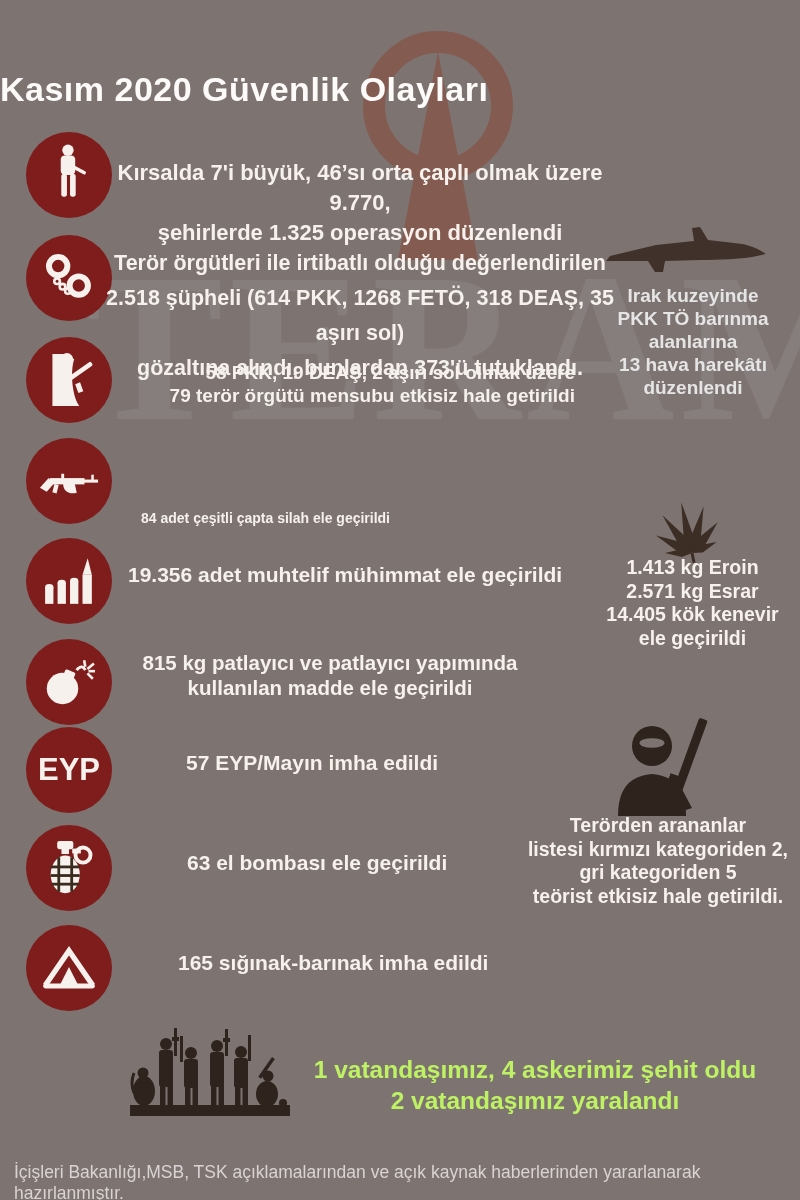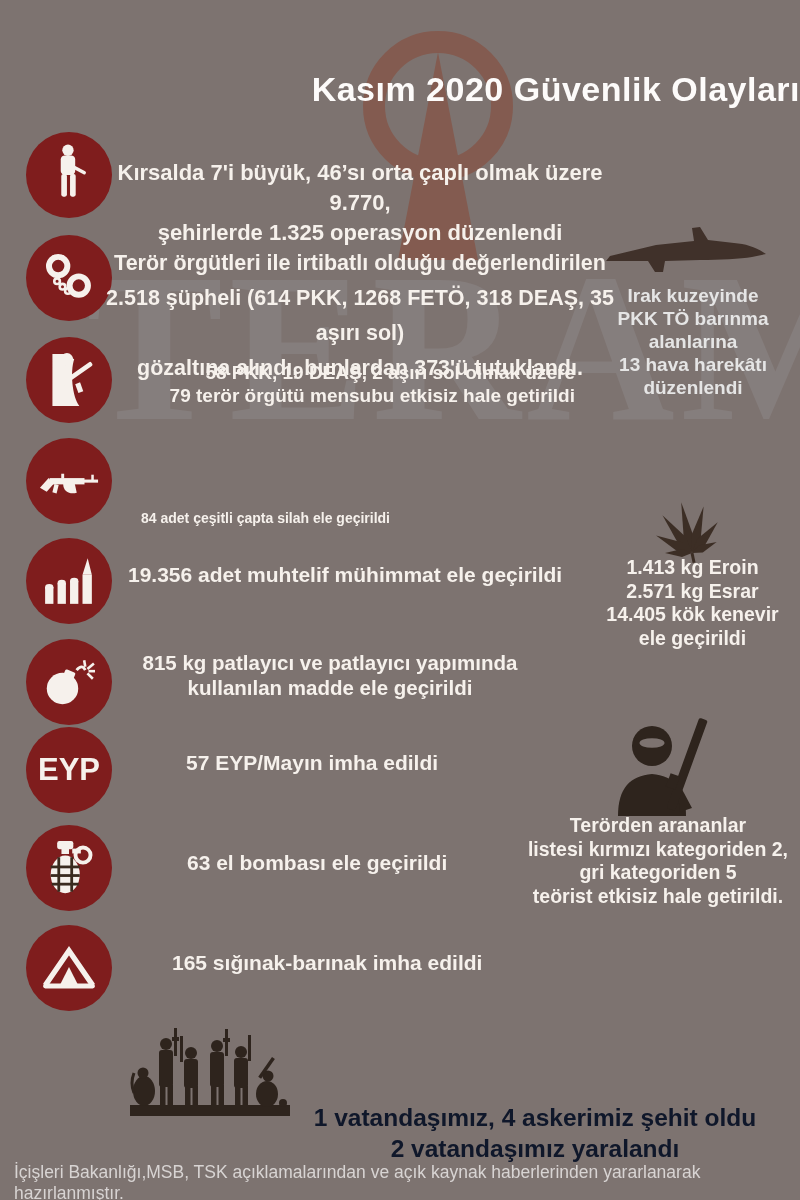--- a/index.html
+++ b/index.html
@@ -1,33 +1,33 @@
 <!DOCTYPE html>
 <html><head>
 <meta charset="utf-8">
 <style>
   html,body{margin:0;padding:0;}
   body{width:800px;height:1200px;position:relative;overflow:hidden;
        background:#7d7370;font-family:"Liberation Sans",sans-serif;}
   .abs{position:absolute;}
   .txt{white-space:pre-line;font-weight:bold;color:#f6f1ec;z-index:5;}
   .center{text-align:center;}
-  #title{top:70px;left:0;width:800px;text-align:right;font-size:34px;
+  #title{top:70px;left:0;width:800px;text-align:left;font-size:34px;
          font-weight:bold;color:#fdfbfa;z-index:6;letter-spacing:.5px;}
   #watermark{top:242px;left:86px;font-family:"Liberation Serif",serif;
              font-weight:bold;font-size:212px;line-height:212px;color:#949092;
              opacity:.38;letter-spacing:6px;transform:scaleX(.97);
              transform-origin:left top;z-index:1;}
   #logo{top:22px;left:356px;z-index:2;opacity:.5;}
   .circ{width:86px;height:86px;border-radius:50%;background:#7f1d1d;left:26px;
         display:flex;align-items:center;justify-content:center;z-index:4;}
   .dk{z-index:3;}
   #eyp-label{font-size:31px;font-weight:bold;color:#f6f1ec;letter-spacing:0px;}
   #footer{top:1162px;left:14px;font-size:17.5px;color:#d8d4d3;z-index:5;}
-  #bottom-text{color:#0f172a;margin-top:48px;}
+  #bottom-text{color:#bef264;}
 </style>
 </head>
 <body>
 
 <div class="abs" id="watermark">TERAM</div>
 <svg class="abs" id="logo" width="170" height="240" viewBox="0 0 170 240">
   <circle cx="82" cy="84" r="64" fill="none" stroke="#8a4431" stroke-width="22"></circle>
   <polygon points="82,30 122,238 42,238" fill="#8a4431"></polygon>
 </svg>
 
@@ -128,21 +128,21 @@
 2.518 şüpheli (614 PKK, 1268 FETÖ, 318 DEAŞ,  35 aşırı sol)
 gözaltına alındı, bunlardan 373'ü tutuklandı.</div>
 <div class="abs txt center" style="top:361px;left:105px;width:470px;font-size:19px;line-height:23px;text-align:right;">58 PKK, 19 DEAŞ, 2 aşırı sol olmak üzere
 79 terör örgütü mensubu etkisiz hale getirildi</div>
 <div class="abs txt" style="top:466px;left:141px;font-size:14px;margin-top:44px;">84 adet çeşitli çapta silah ele geçirildi</div>
 <div class="abs txt" style="top:563px;left:128px;font-size:21px;">19.356  adet muhtelif mühimmat ele geçirildi</div>
 <div class="abs txt center" style="top:650px;left:110px;width:440px;font-size:20.5px;line-height:25px;">815 kg patlayıcı ve patlayıcı yapımında
 kullanılan madde ele geçirildi</div>
 <div class="abs txt" style="top:751px;left:186px;font-size:21px;">57 EYP/Mayın imha edildi</div>
 <div class="abs txt" style="top:851px;left:187px;font-size:21px;">63 el bombası ele geçirildi</div>
-<div class="abs txt" style="top:951px;left:172px;font-size:21px;">165 sığınak-barınak imha edildi</div>
+<div class="abs txt" style="top:951px;left:178px;font-size:21px;">165 sığınak-barınak imha edildi</div>
 
 <svg class="abs dk" style="top:222px;left:598px" width="170" height="58" viewBox="0 0 170 58" fill="#40312a">
   <path d="M168 32 C158 25 148 22 136 21 L110 18 L102 5 L94 6 L96 19 L58 23 L12 34 L8 39 L50 39 L57 50 L65 50 L67 39 L102 38 C122 38 142 37 154 35 Z"></path>
 </svg>
 <div class="abs txt center" style="top:284px;left:598px;width:190px;font-size:19px;line-height:23px;color:#e5e5e5;">Irak kuzeyinde
 PKK TÖ barınma
 alanlarına
 13 hava harekâtı
 düzenlendi</div>
 

